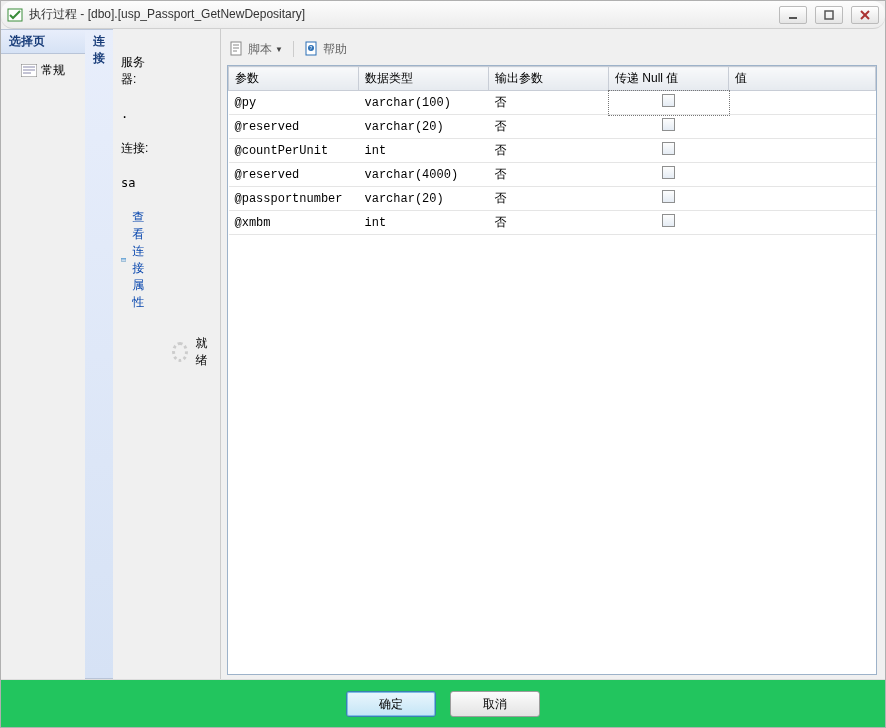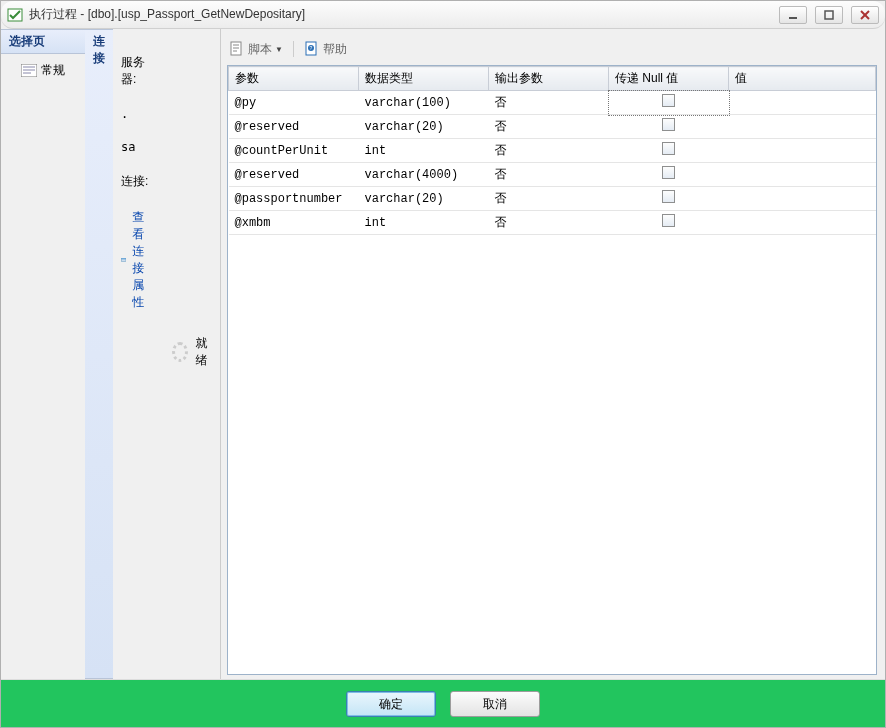--- a/index.html
+++ b/index.html
@@ -196,22 +196,22 @@
           </div>
         </div>
       </div>
 
       <div class="flex-fill"></div>
 
       <div class="section-header">连接</div>
       <div class="section-body">
         <div class="label-row">服务器:</div>
         <div class="label-row sa">.</div>
+        <div class="label-row" style="margin-top:10px">连接:</div>
         <div class="label-row sa">sa</div>
-        <div class="label-row" style="margin-top:10px">连接:</div>
         <div class="link-row">
           <svg width="16" height="16" viewBox="0 0 16 16">
             <rect x="1" y="3" width="14" height="10" fill="#cde" stroke="#37a"></rect>
             <rect x="1" y="3" width="14" height="3" fill="#5aa0d8"></rect>
           </svg>
           <span class="link">查看连接属性</span>
         </div>
       </div>
 
       <div class="section-body" style="display:flex;align-items:center;min-height:60px">

